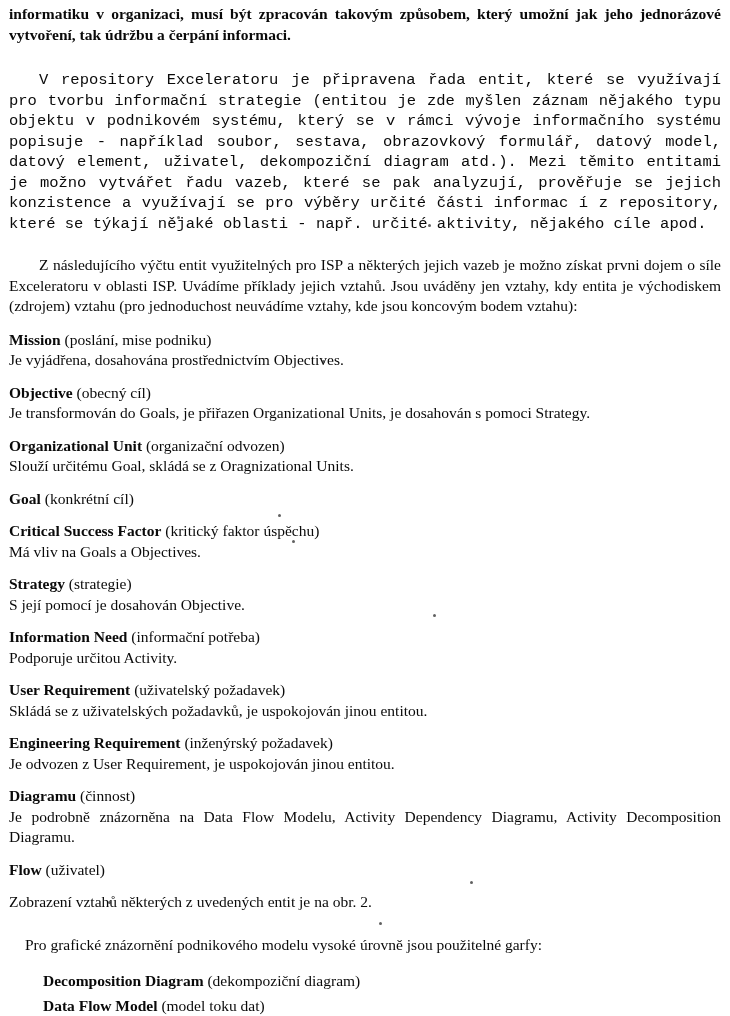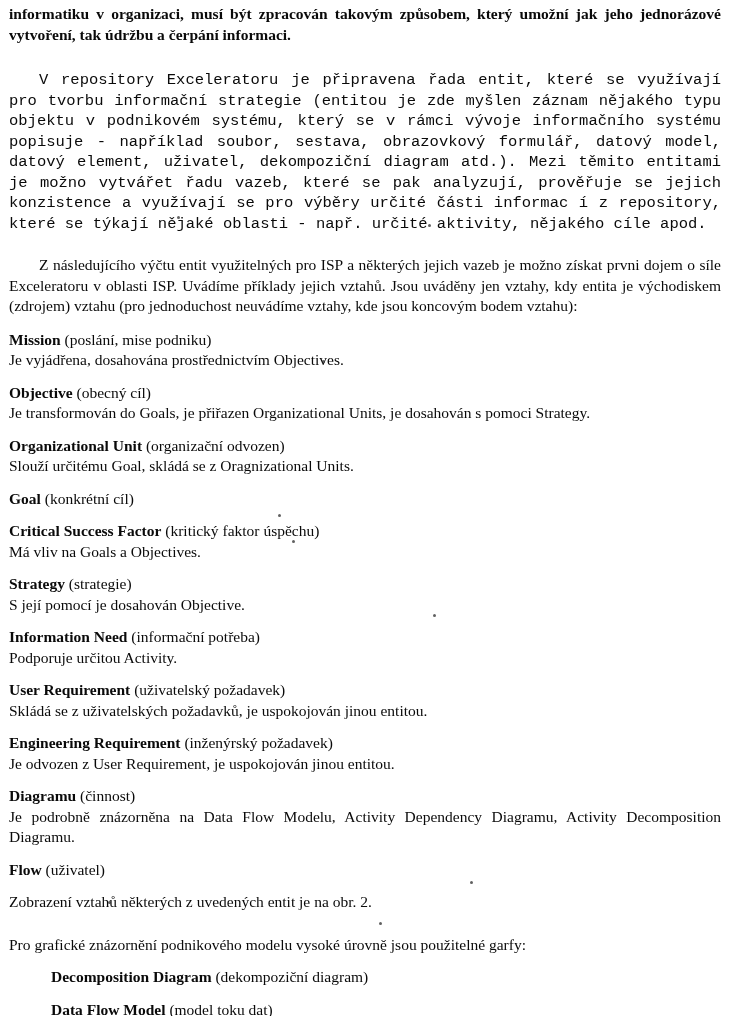--- a/index.html
+++ b/index.html
@@ -29,22 +29,22 @@
   }
   .para.noindent { text-indent: 0; }
   .mb25 { margin-bottom: 25px; font-weight: bold; }
   .mb21 { margin-bottom: 21px; font-family: Liberation Mono, monospace; }
   .mb13 { margin-bottom: 13px; }
   .entity { margin-bottom: 12px; }
   .entity .term { text-align: left; }
   .entity .term b { font-weight: bold; }
   .entity .desc { text-align: justify; text-justify: inter-word; }
   .figure-note { margin: 0 0 22px 0; }
-  .graphs-intro { margin: 0; }
-  .graph-item { margin: 12px; padding-left: 30px; }
+  .graphs-intro { margin: 16px; }
+  .graph-item { margin: 4px; padding-left: 30px; }
   .graph-item b { font-weight: bold; }
   .speck {
     position: absolute;
     width: 3px;
     height: 3px;
     background: #2b2b2b;
     border-radius: 50%;
     opacity: 0.75;
   }
 </style>

